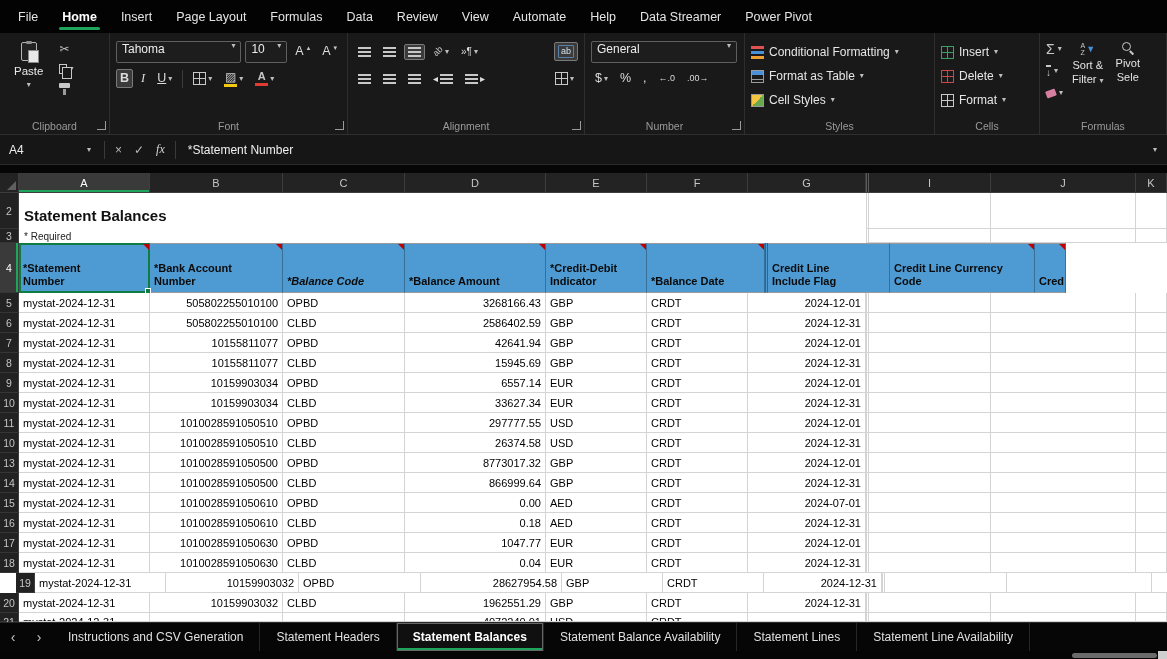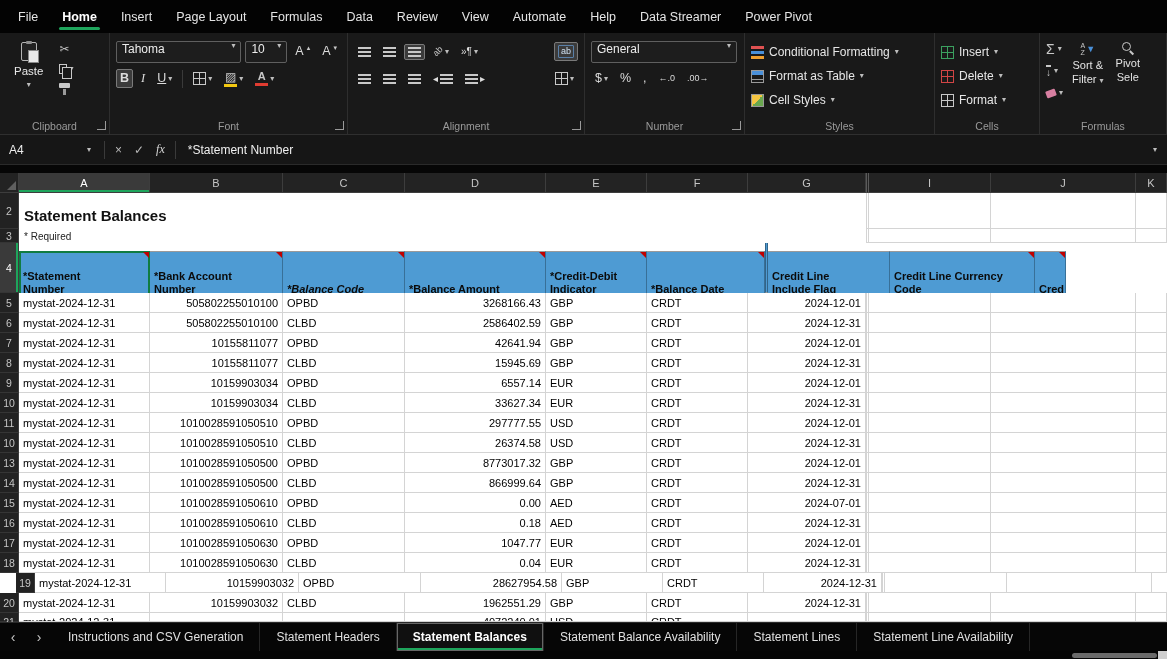--- a/index.html
+++ b/index.html
@@ -116,21 +116,21 @@
     border-right:1px solid #3d3d3d;border-bottom:1px solid #353535;}
   .gut.gsel{background:#3a3a3a;color:#fff;box-shadow:inset -2px 0 0 var(--accent-green,#1ea55c);}
   .cell{border-right:1px solid #d4d4d4;border-bottom:1px solid #d4d4d4;background:#fff;}
   .dcell{font-size:11px;color:#000;display:flex;align-items:center;padding:0 4px;white-space:nowrap;overflow:hidden;}
   .al{justify-content:flex-start;} .ar{justify-content:flex-end;}
   .titlecell{border:none;display:flex;align-items:flex-end;padding:0 0 5px 5px;font-weight:bold;font-size:15px;color:#111;}
   .reqcell{border:none;display:flex;align-items:center;padding-left:5px;font-size:10px;color:#222;}
   .hdivb{width:3px;background:#fff;border-left:1px solid #d4d4d4;border-right:1px solid #d4d4d4;border-bottom:1px solid #d4d4d4;}
   .hdivh{width:3px;background:var(--header-blue,#4e9bd3);border-left:1px solid rgba(0,0,0,.35);border-right:1px solid rgba(0,0,0,.35);border-bottom:1px solid #9a9a9a;}
   .hcell{position:relative;background:var(--header-blue,#4e9bd3);display:flex;align-items:flex-end;
-    padding:3px 3px 4px 4px;border-right:1px solid rgba(0,0,0,.28);border-bottom:1px solid #9a9a9a;border-top:1px solid #9a9a9a;margin-top:8px;}
+    padding:3px 3px 4px 4px;border-right:1px solid rgba(0,0,0,.28);border-bottom:1px solid #9a9a9a;border-top:1px solid #9a9a9a;}
   .htxt{font-size:11px;font-weight:bold;color:#0b0b0b;line-height:13px;white-space:pre-line;}
   .note{position:absolute;top:0;right:0;width:0;height:0;border-left:6px solid transparent;border-top:6px solid var(--note-red,#c00000);}
   .hsel{outline:2px solid var(--selection-green,#107c41);outline-offset:-2px;}
   .fillhandle{position:absolute;right:-2px;bottom:-2px;width:6px;height:6px;background:var(--selection-green,#107c41);border:1px solid #fff;z-index:3;}
   .partial .gut,.partial .dcell{align-items:flex-start;line-height:18px;}
 
   
   .tabsbar{position:absolute;left:0;top:622px;width:1167px;height:29px;background:#060606;
     display:flex;align-items:stretch;border-top:1px solid #2a2a2a;}
   .navarr{width:26px;display:flex;align-items:center;justify-content:center;color:#c8c8c8;font-size:14px;}

